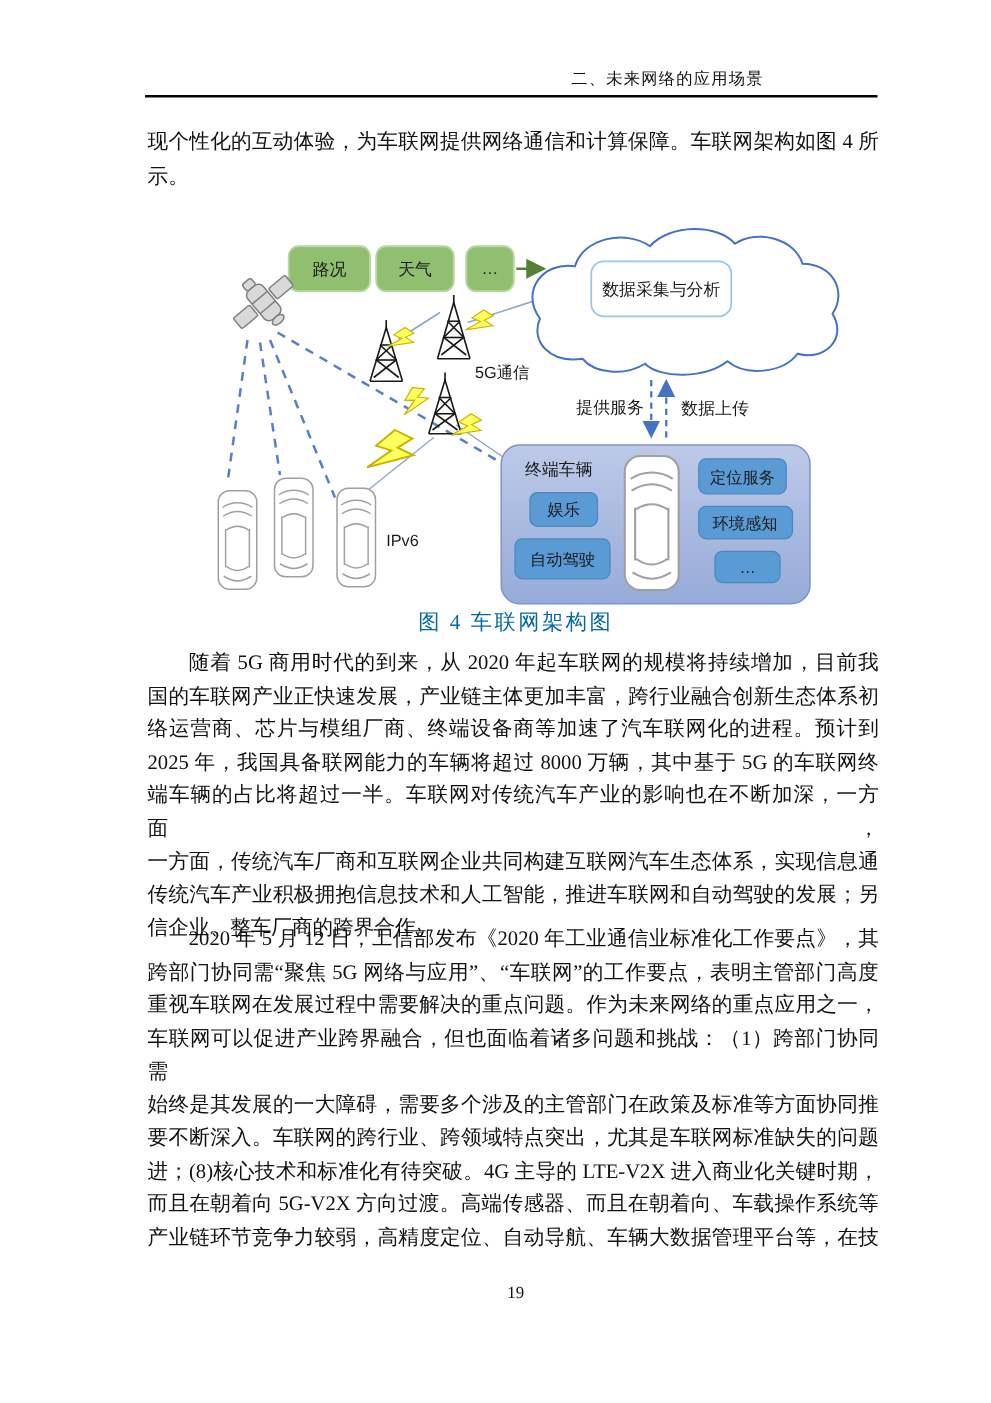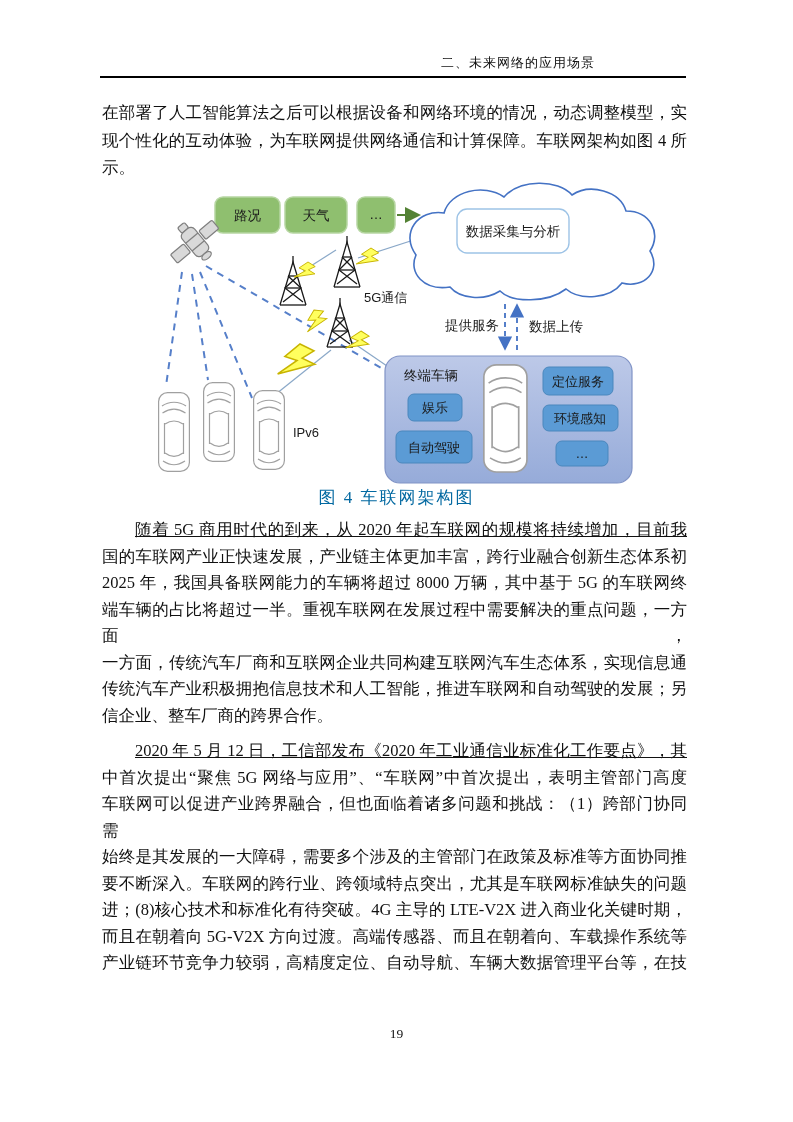--- a/index.html
+++ b/index.html
@@ -3,39 +3,40 @@
 <meta charset="utf-8">
 <style>
   html,body{margin:0;padding:0;background:#fff;}
   .page{
     position:relative;
     width:702px;height:1122px;
     background:#fff;
     font-family:"Liberation Serif","DejaVu Serif",serif;
     color:#1a1a1a;
     overflow:hidden;
+    margin-left:16px;
   }
   .running-head{
     position:absolute;top:54px;right:107px;
     font-size:13px;letter-spacing:1px;color:#111;
   }
   .head-rule{
     position:absolute;top:76px;left:100px;width:586px;height:1.5px;
     background:#000;
   }
   .para{
     position:absolute;left:102px;width:585px;
     font-size:16.5px;color:#111;
   }
   #p1{top:99px;line-height:27.5px;}
   #p2{top:517px;line-height:26.5px;}
   #p3{top:738px;line-height:26.5px;}
   .line{text-align:justify;text-align-last:justify;}
   .line.end{text-align-last:left;}
-  .line.indent{text-indent:33px;text-decoration:underline;}
+  .line.indent{text-indent:33px;}
   .fig{
     position:absolute;left:148px;top:178px;width:520px;height:306px;
   }
   .fig svg{display:block;overflow:visible;}
   .fig-caption{
     position:absolute;top:486px;left:0;width:793px;
     text-align:center;font-size:17px;letter-spacing:2px;color:#0369a1;
   }
   .page-number{
     position:absolute;top:1026px;left:0;width:793px;
@@ -45,21 +46,20 @@
 </style>
 </head>
 <body>
 
 <div class="page">
 
   <div class="running-head">二、未来网络的应用场景</div>
   <div class="head-rule"></div>
 
   <div class="para" id="p1">
-    <div class="line">在部署了人工智能算法之后可以根据设备和网络环境的情况，动态调整模型，实</div>
     <div class="line">现个性化的互动体验，为车联网提供网络通信和计算保障。车联网架构如图 4 所</div>
     <div class="line end">示。</div>
   </div>
 
   <div class="fig">
     <svg width="520" height="306" viewBox="0 0 520 306" xmlns="http://www.w3.org/2000/svg">
       <defs>
         <linearGradient id="panelGrad" x1="0" y1="0" x2="0" y2="1">
           <stop offset="0" stop-color="#bdc9e8"></stop>
           <stop offset="1" stop-color="#96abd9"></stop>
@@ -204,30 +204,32 @@
         </g>
       </g>
     </svg>
   </div>
 
   <div class="fig-caption">图 4 车联网架构图</div>
 
   <div class="para" id="p2">
     <div class="line indent">随着 5G 商用时代的到来，从 2020 年起车联网的规模将持续增加，目前我</div>
     <div class="line">国的车联网产业正快速发展，产业链主体更加丰富，跨行业融合创新生态体系初</div>
+    <div class="line">络运营商、芯片与模组厂商、终端设备商等加速了汽车联网化的进程。预计到</div>
     <div class="line">2025 年，我国具备联网能力的车辆将超过 8000 万辆，其中基于 5G 的车联网终</div>
-    <div class="line">端车辆的占比将超过一半。重视车联网在发展过程中需要解决的重点问题，一方面，</div>
+    <div class="line">端车辆的占比将超过一半。车联网对传统汽车产业的影响也在不断加深，一方面，</div>
     <div class="line">一方面，传统汽车厂商和互联网企业共同构建互联网汽车生态体系，实现信息通</div>
     <div class="line">传统汽车产业积极拥抱信息技术和人工智能，推进车联网和自动驾驶的发展；另</div>
     <div class="line end">信企业、整车厂商的跨界合作。</div>
   </div>
 
   <div class="para" id="p3">
     <div class="line indent">2020 年 5 月 12 日，工信部发布《2020 年工业通信业标准化工作要点》，其</div>
-    <div class="line">中首次提出“聚焦 5G 网络与应用”、“车联网”中首次提出，表明主管部门高度</div>
+    <div class="line">跨部门协同需“聚焦 5G 网络与应用”、“车联网”的工作要点，表明主管部门高度</div>
+    <div class="line">重视车联网在发展过程中需要解决的重点问题。作为未来网络的重点应用之一，</div>
     <div class="line">车联网可以促进产业跨界融合，但也面临着诸多问题和挑战：（1）跨部门协同需</div>
     <div class="line">始终是其发展的一大障碍，需要多个涉及的主管部门在政策及标准等方面协同推</div>
     <div class="line">要不断深入。车联网的跨行业、跨领域特点突出，尤其是车联网标准缺失的问题</div>
     <div class="line">进；(8)核心技术和标准化有待突破。4G 主导的 LTE-V2X 进入商业化关键时期，</div>
     <div class="line">而且在朝着向 5G-V2X 方向过渡。高端传感器、而且在朝着向、车载操作系统等</div>
     <div class="line">产业链环节竞争力较弱，高精度定位、自动导航、车辆大数据管理平台等，在技</div>
   </div>
 
   <div class="page-number">19</div>
 

